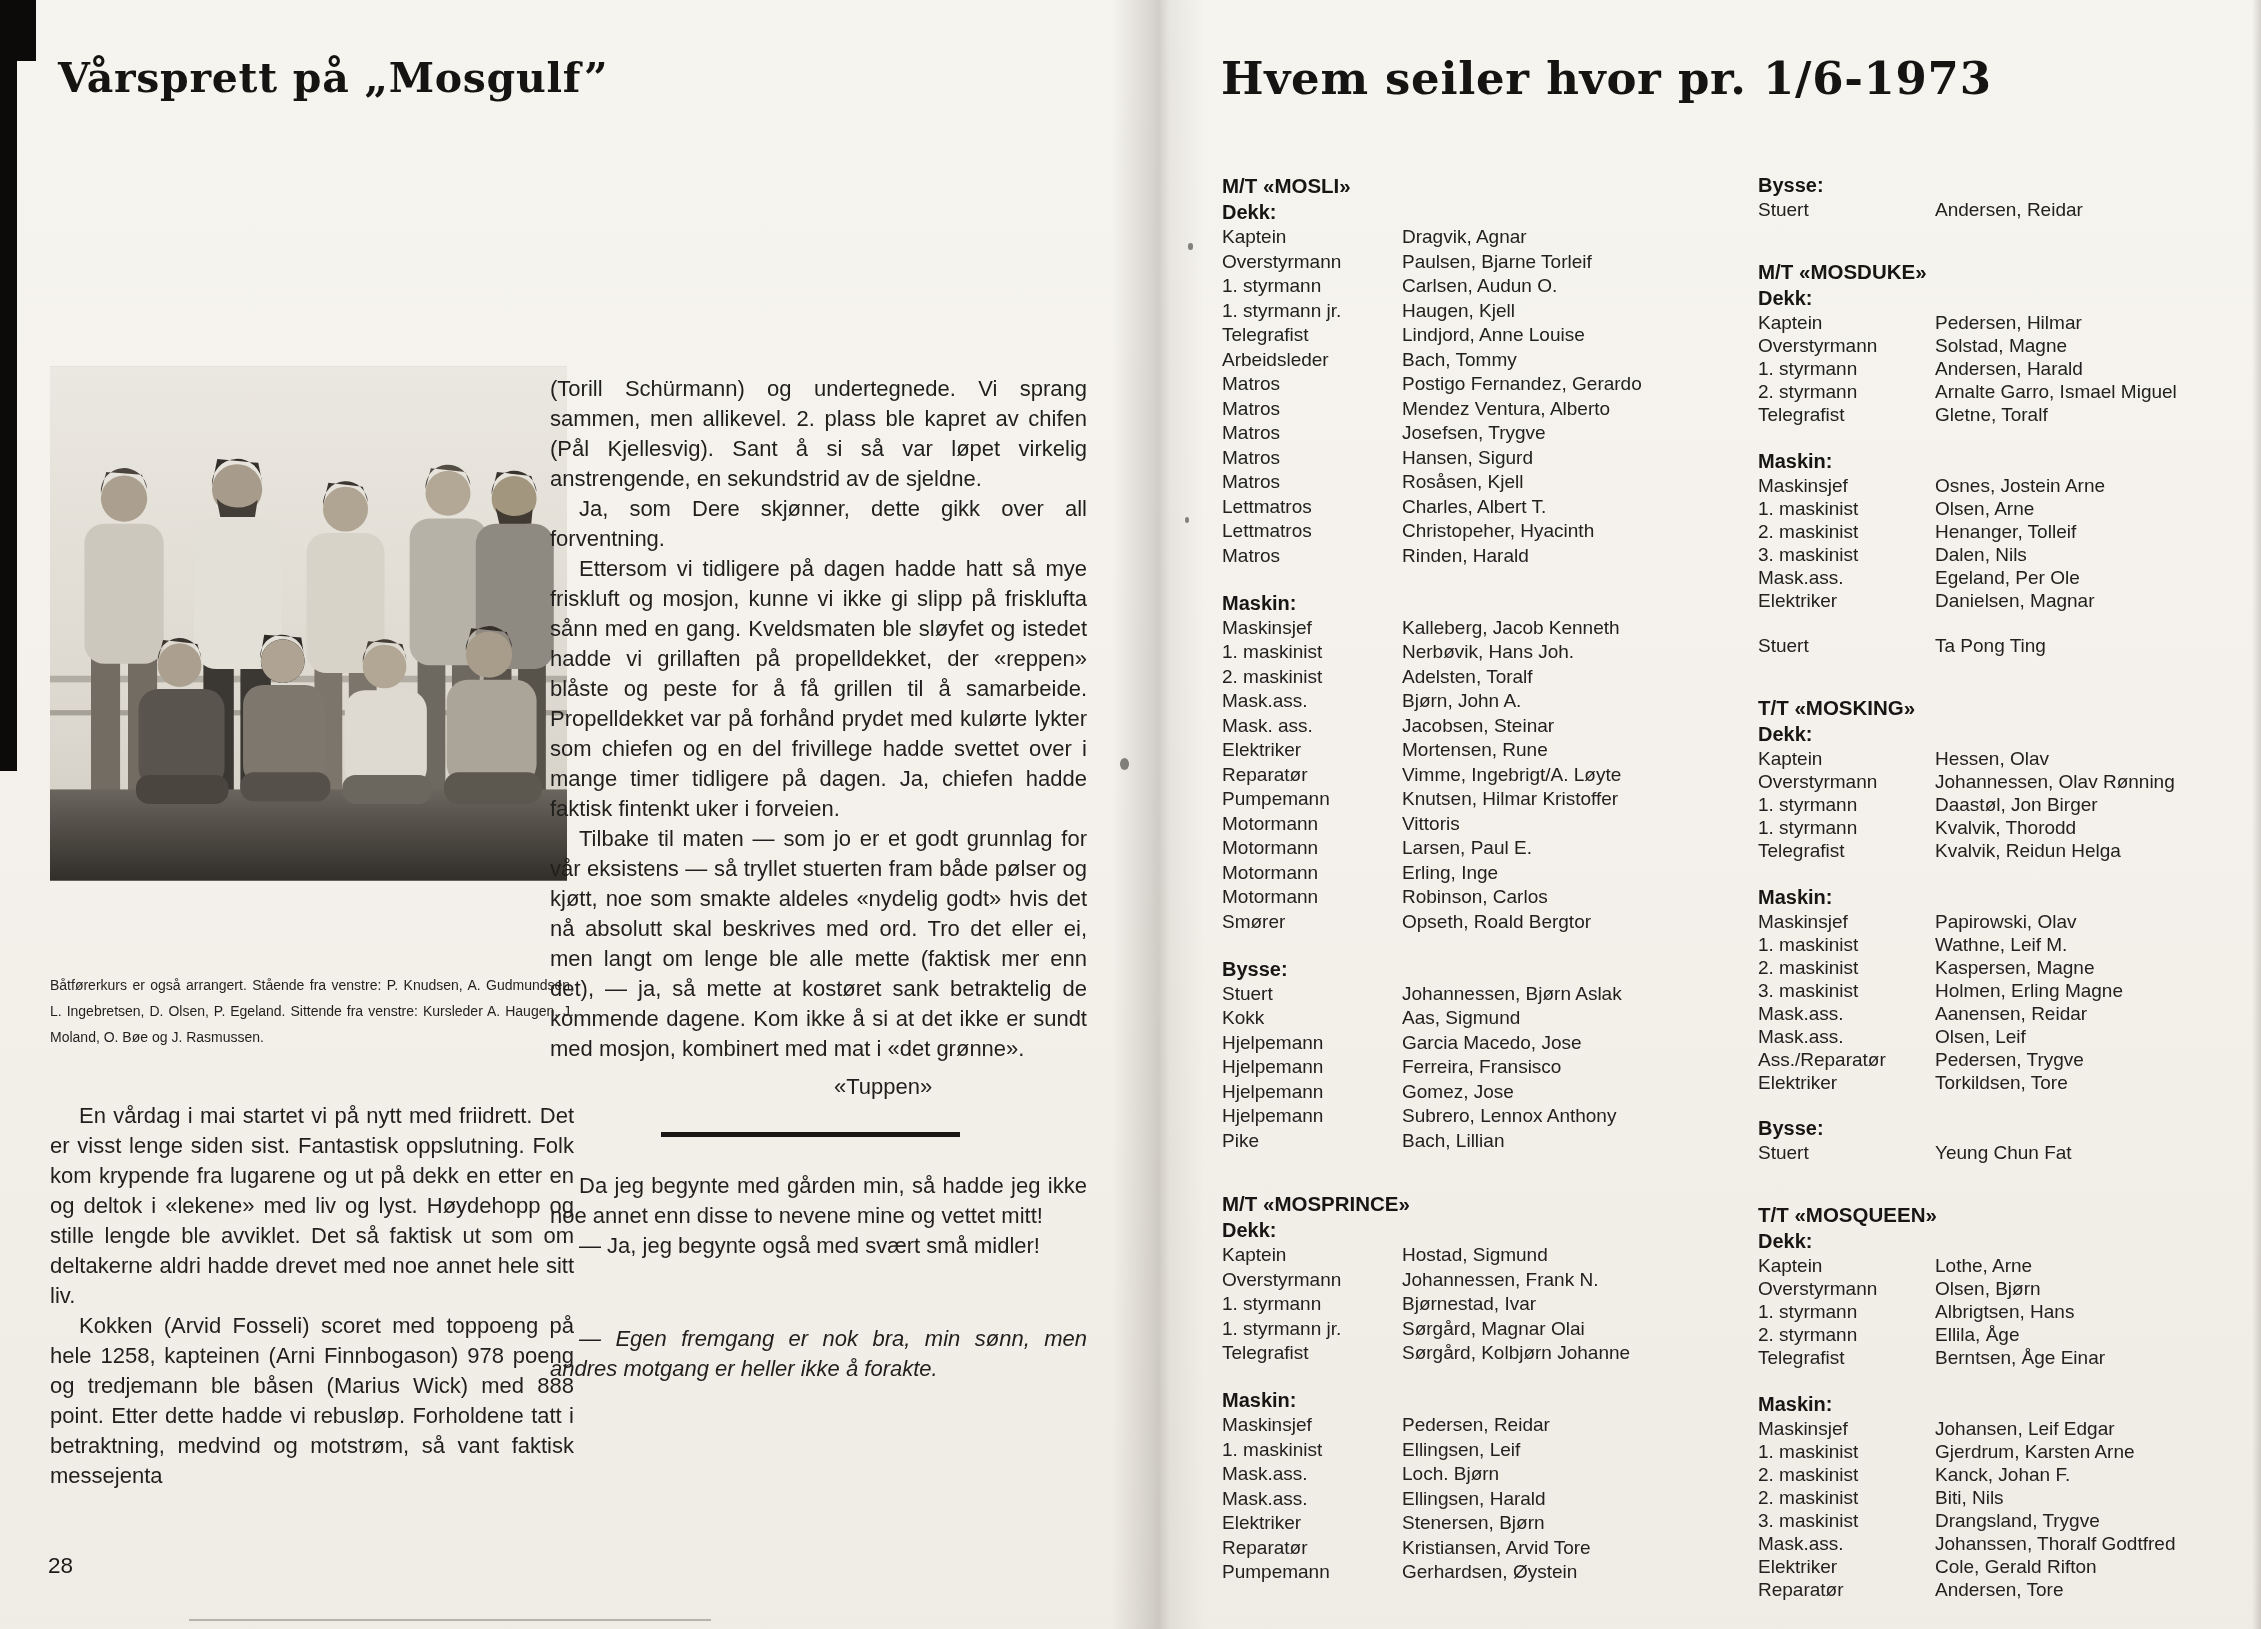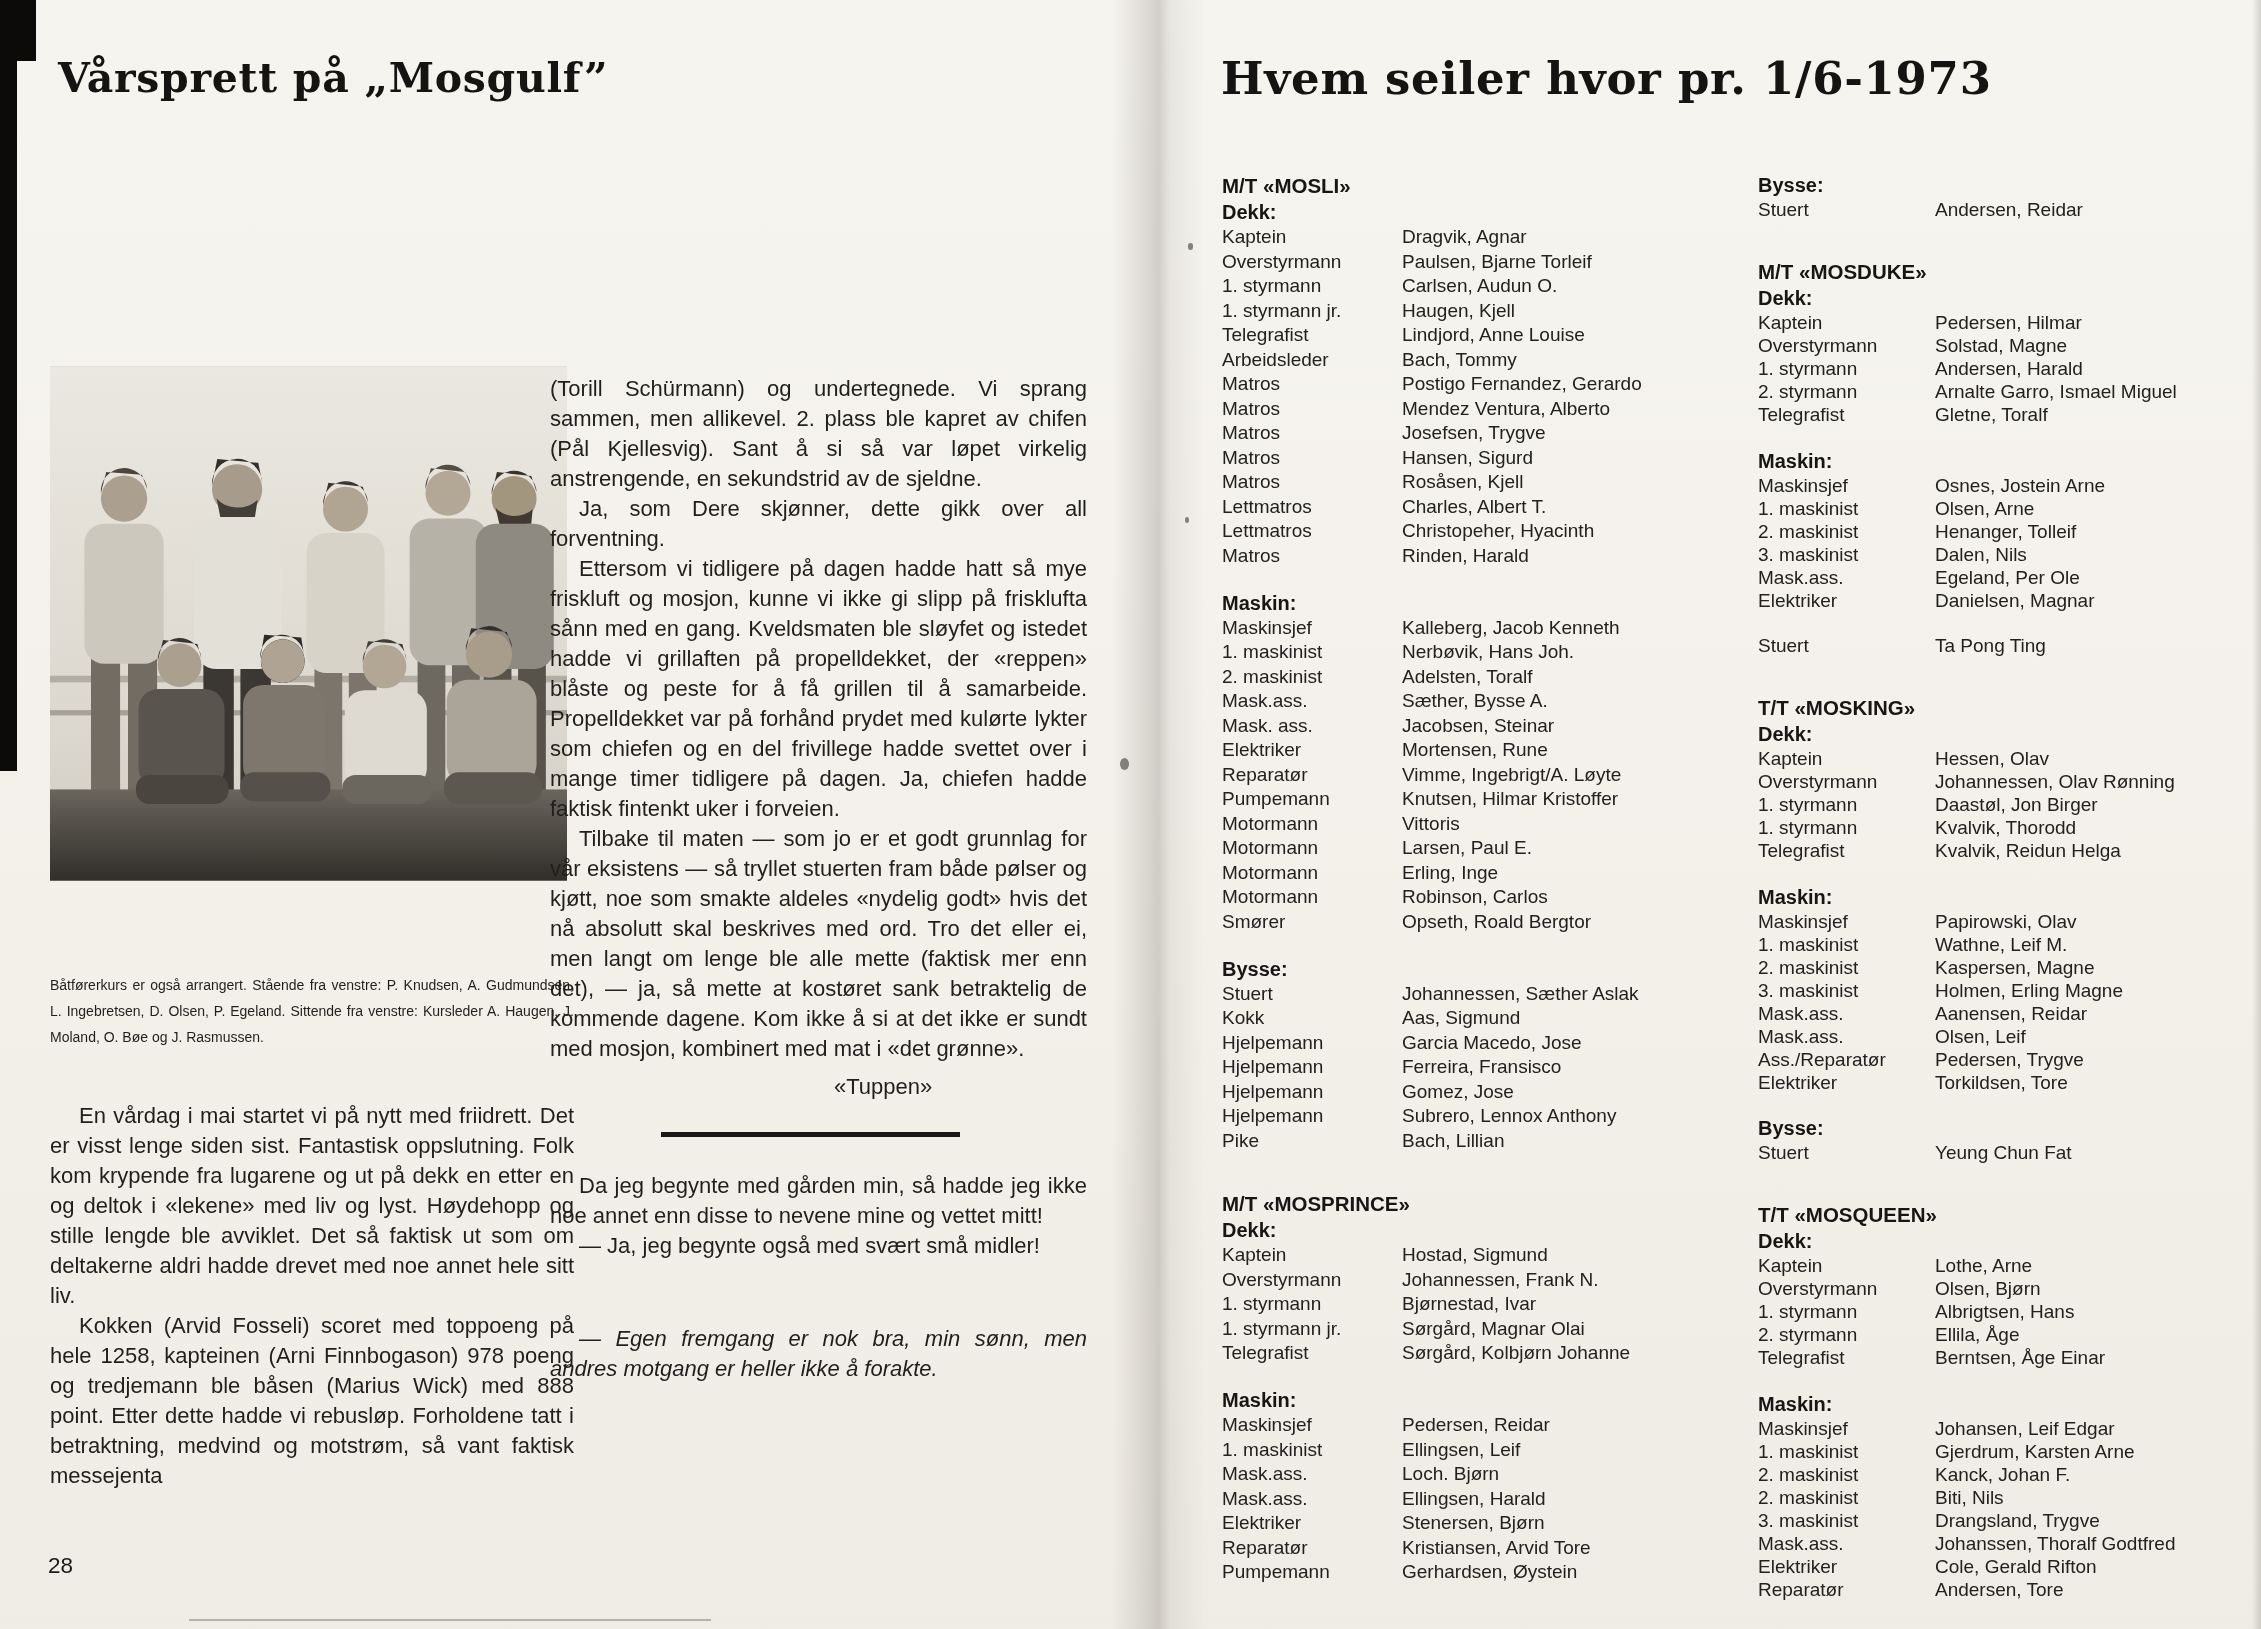--- a/index.html
+++ b/index.html
@@ -250,21 +250,21 @@
       <div class="crew-row">
         <span class="role">1. maskinist</span>
         <span class="name">Nerbøvik, Hans Joh.</span>
       </div>
       <div class="crew-row">
         <span class="role">2. maskinist</span>
         <span class="name">Adelsten, Toralf</span>
       </div>
       <div class="crew-row">
         <span class="role">Mask.ass.</span>
-        <span class="name">Sæther, Bysse A.</span>
+        <span class="name">Bjørn, John A.</span>
       </div>
       <div class="crew-row">
         <span class="role">Mask. ass.</span>
         <span class="name">Jacobsen, Steinar</span>
       </div>
       <div class="crew-row">
         <span class="role">Elektriker</span>
         <span class="name">Mortensen, Rune</span>
       </div>
       <div class="crew-row">
@@ -291,21 +291,21 @@
         <span class="role">Motormann</span>
         <span class="name">Robinson, Carlos</span>
       </div>
       <div class="crew-row">
         <span class="role">Smører</span>
         <span class="name">Opseth, Roald Bergtor</span>
       </div>
       <div class="group-label gap-group">Bysse:</div>
       <div class="crew-row">
         <span class="role">Stuert</span>
-        <span class="name">Johannessen, Sæther Aslak</span>
+        <span class="name">Johannessen, Bjørn Aslak</span>
       </div>
       <div class="crew-row">
         <span class="role">Kokk</span>
         <span class="name">Aas, Sigmund</span>
       </div>
       <div class="crew-row">
         <span class="role">Hjelpemann</span>
         <span class="name">Garcia Macedo, Jose</span>
       </div>
       <div class="crew-row">

